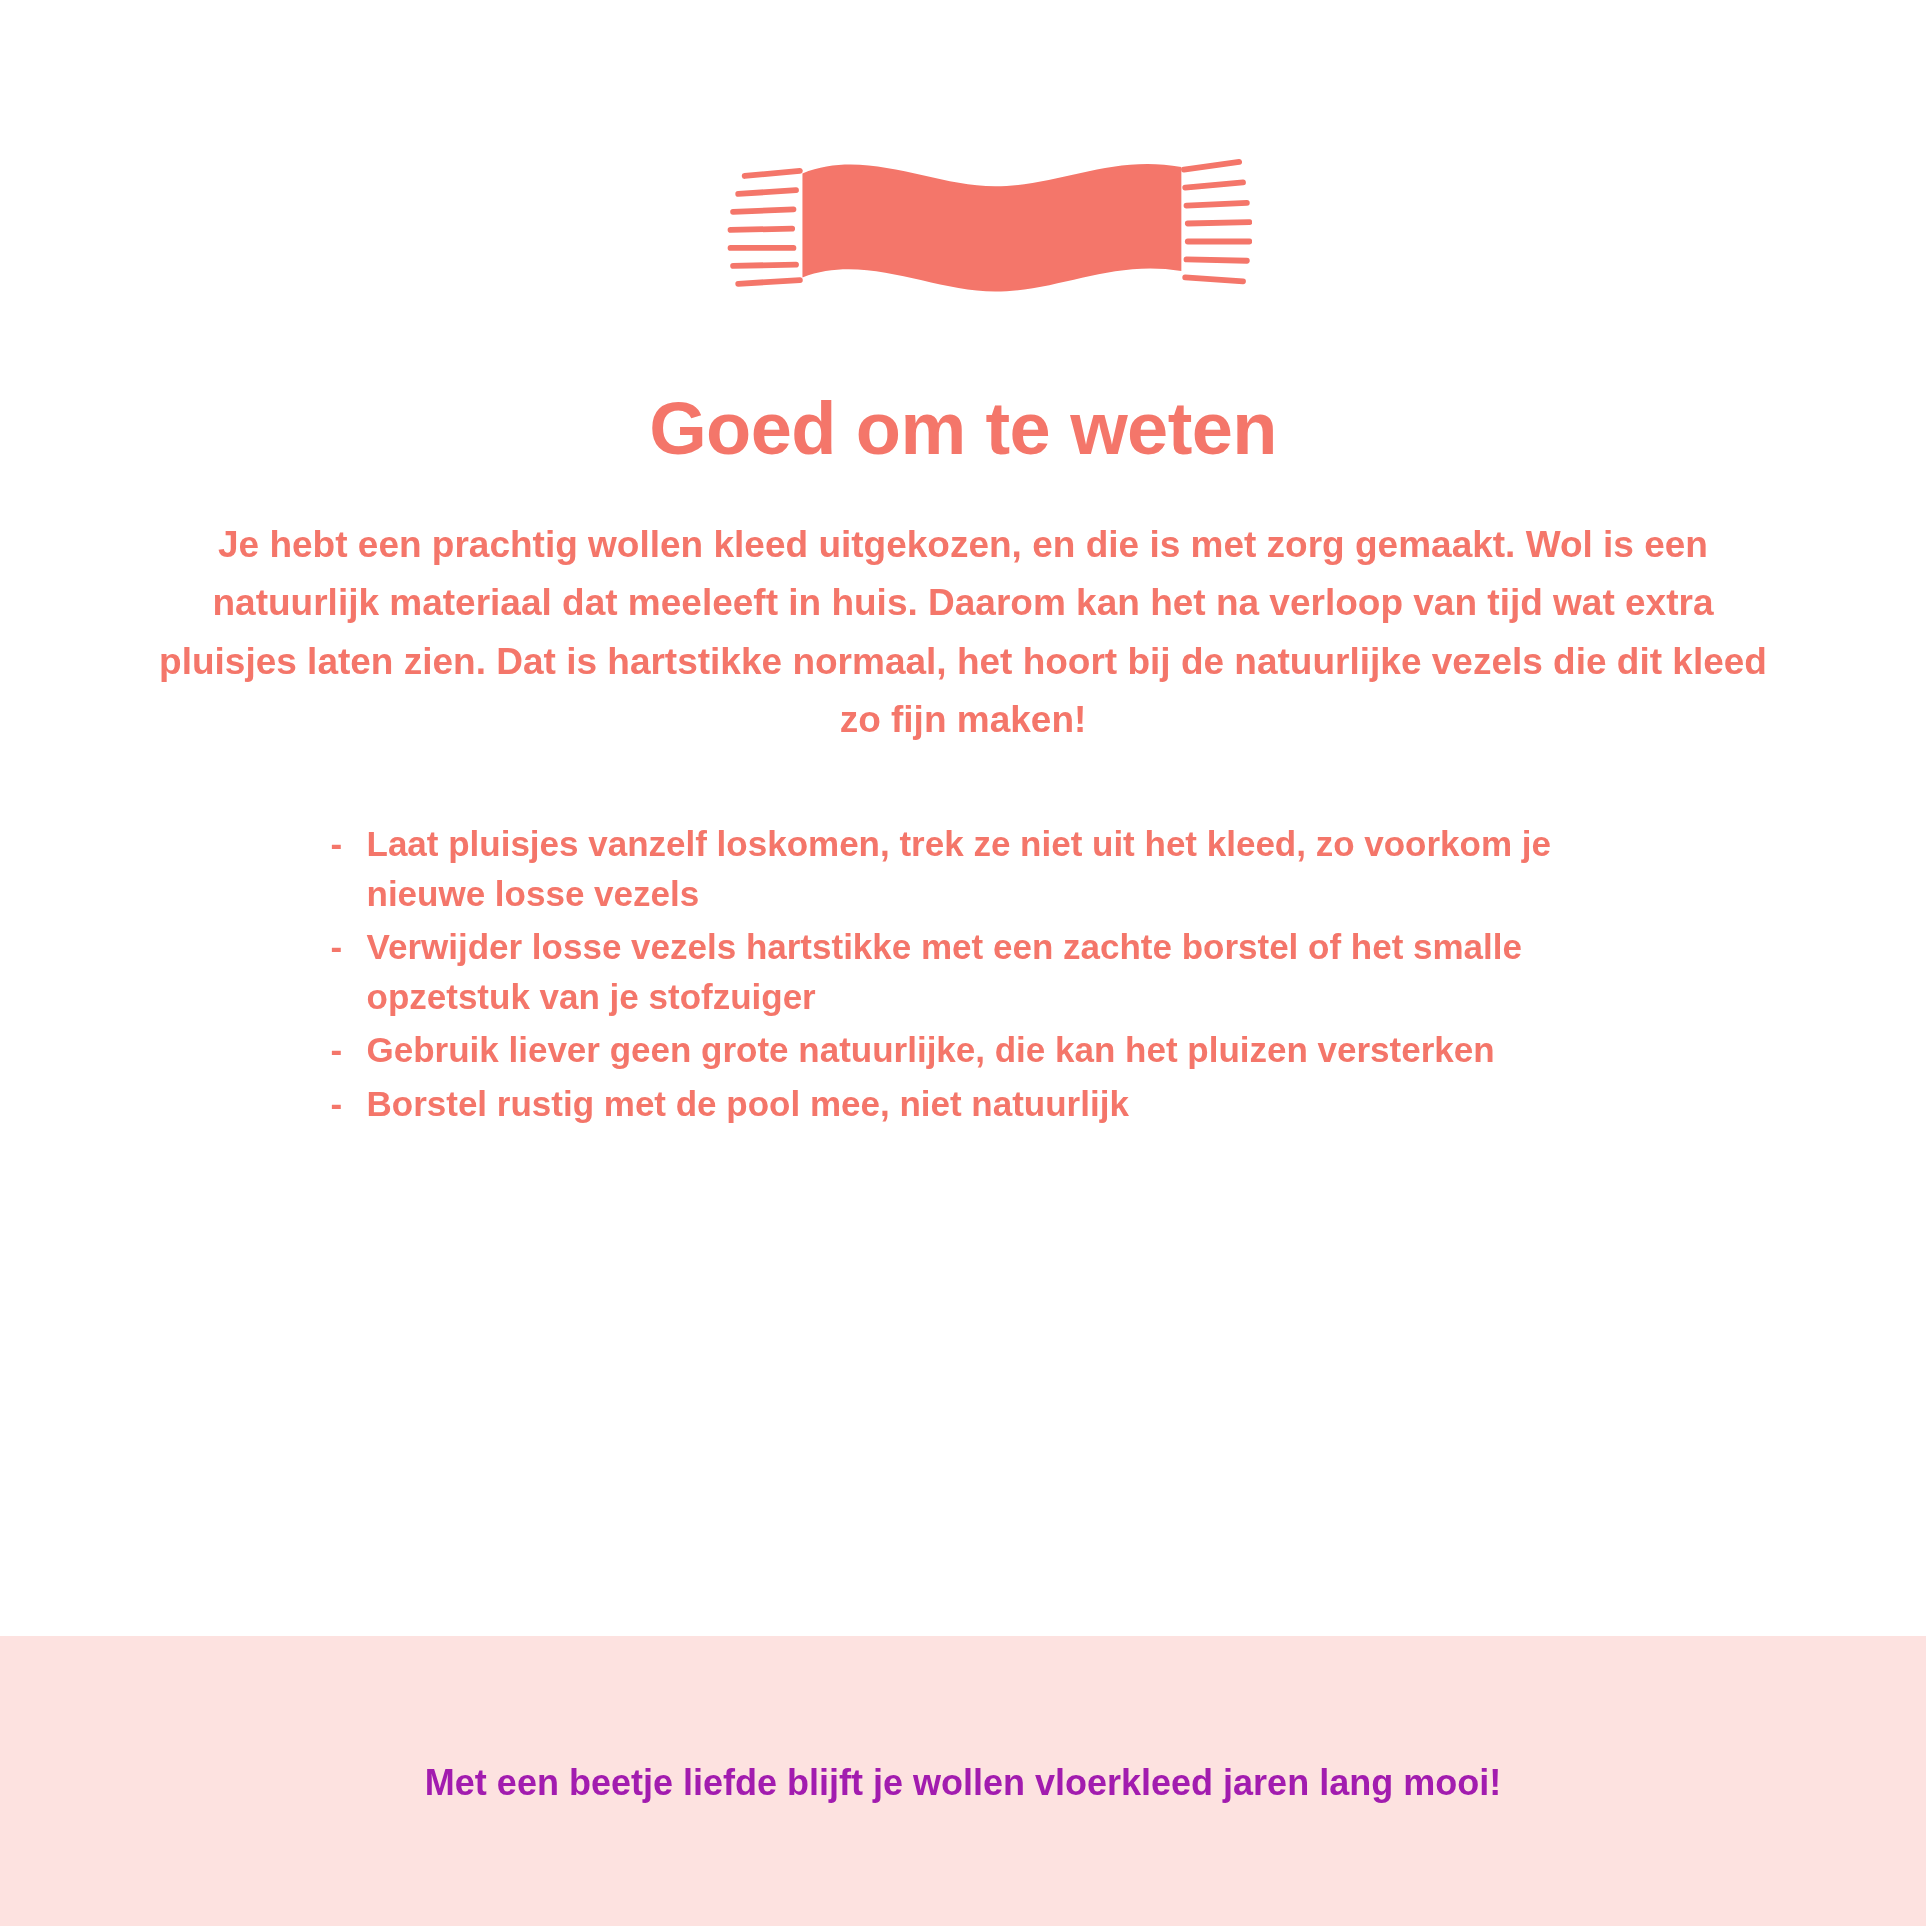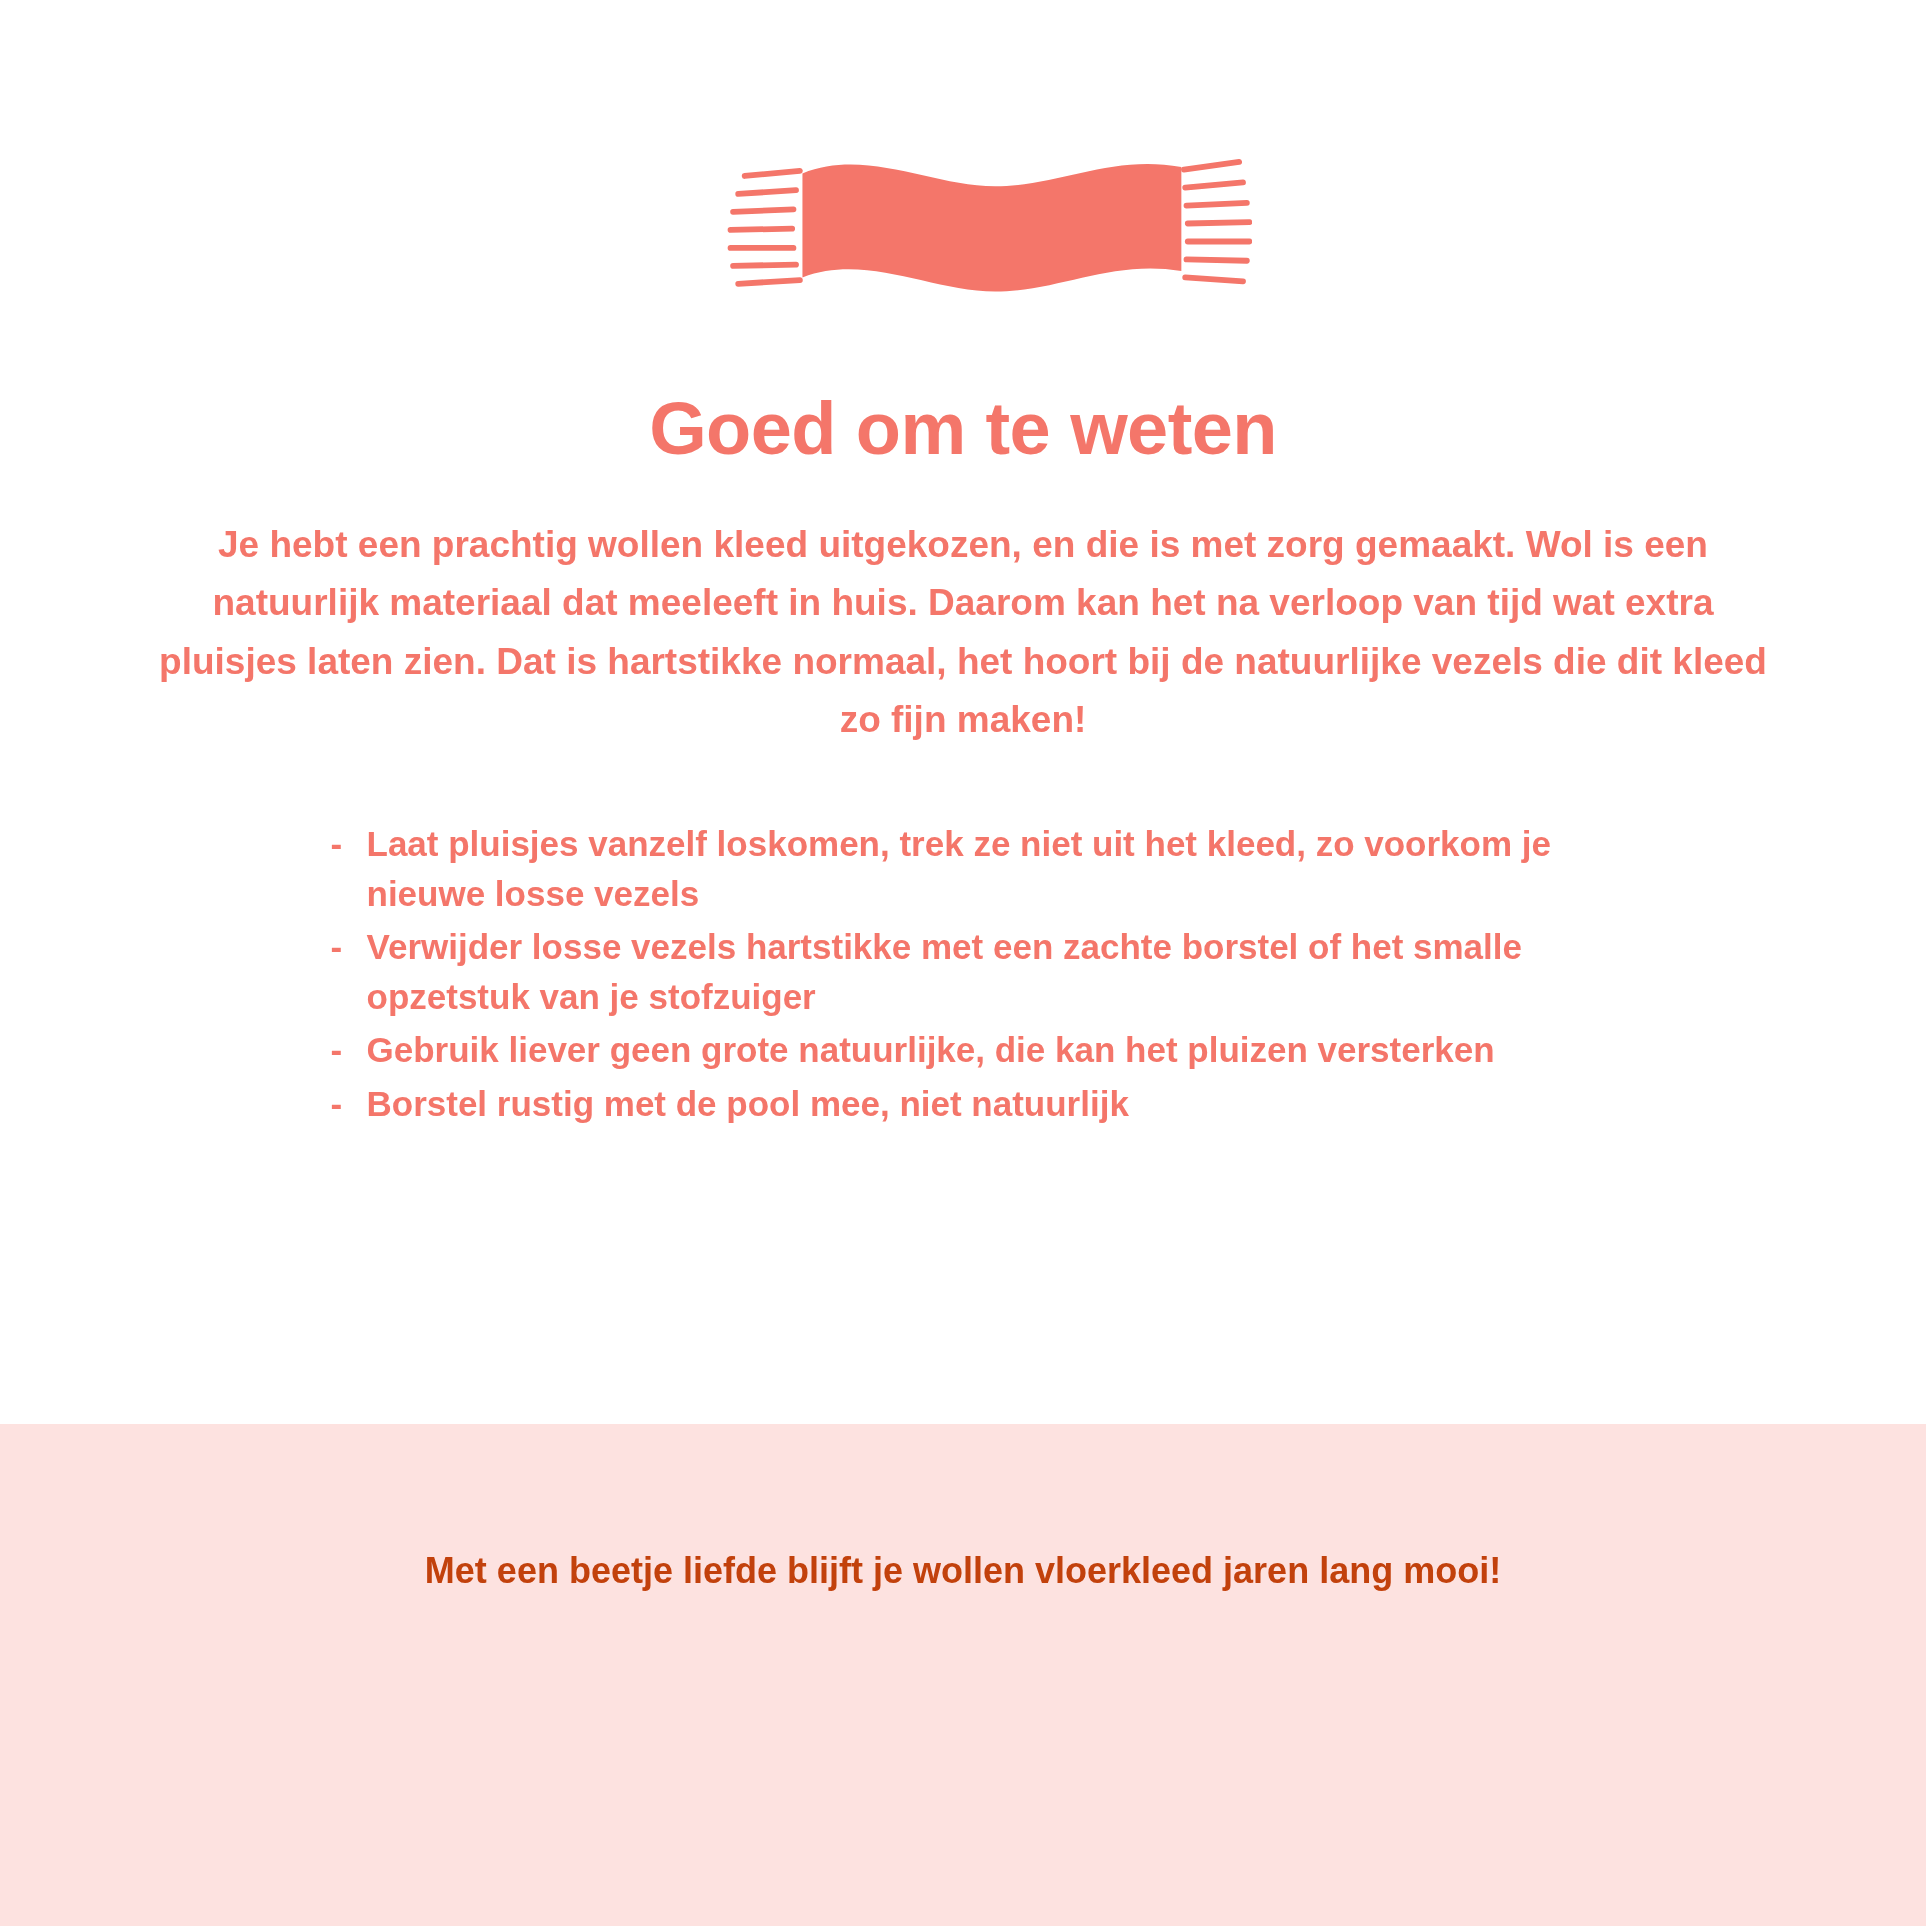--- a/index.html
+++ b/index.html
@@ -16,21 +16,21 @@
     width: 1926px;
     height: 1926px;
     background: #ffffff;
     display: flex;
     flex-direction: column;
   }
 
   
   .content {
     flex: 0 0 auto;
-    height: 1424px;
+    height: 1636px;
     padding-top: 149px;
     display: flex;
     flex-direction: column;
     align-items: center;
   }
 
   .rug-icon {
     width: 578px;
     height: 167px;
     display: block;
@@ -96,21 +96,21 @@
     background: #fde2e0;
     display: flex;
     flex-direction: column;
     align-items: center;
     padding-top: 126px;
   }
 
   .footer-text {
     font-size: 36px;
     font-weight: 700;
-    color: #c2410c;
+    color: #a21caf;
     text-align: center;
   }
 
   .logo {
     margin-top: 136px;
     font-size: 96px;
     font-weight: 700;
     color: #f4766a;
     letter-spacing: -2.6px;
     line-height: 1;

